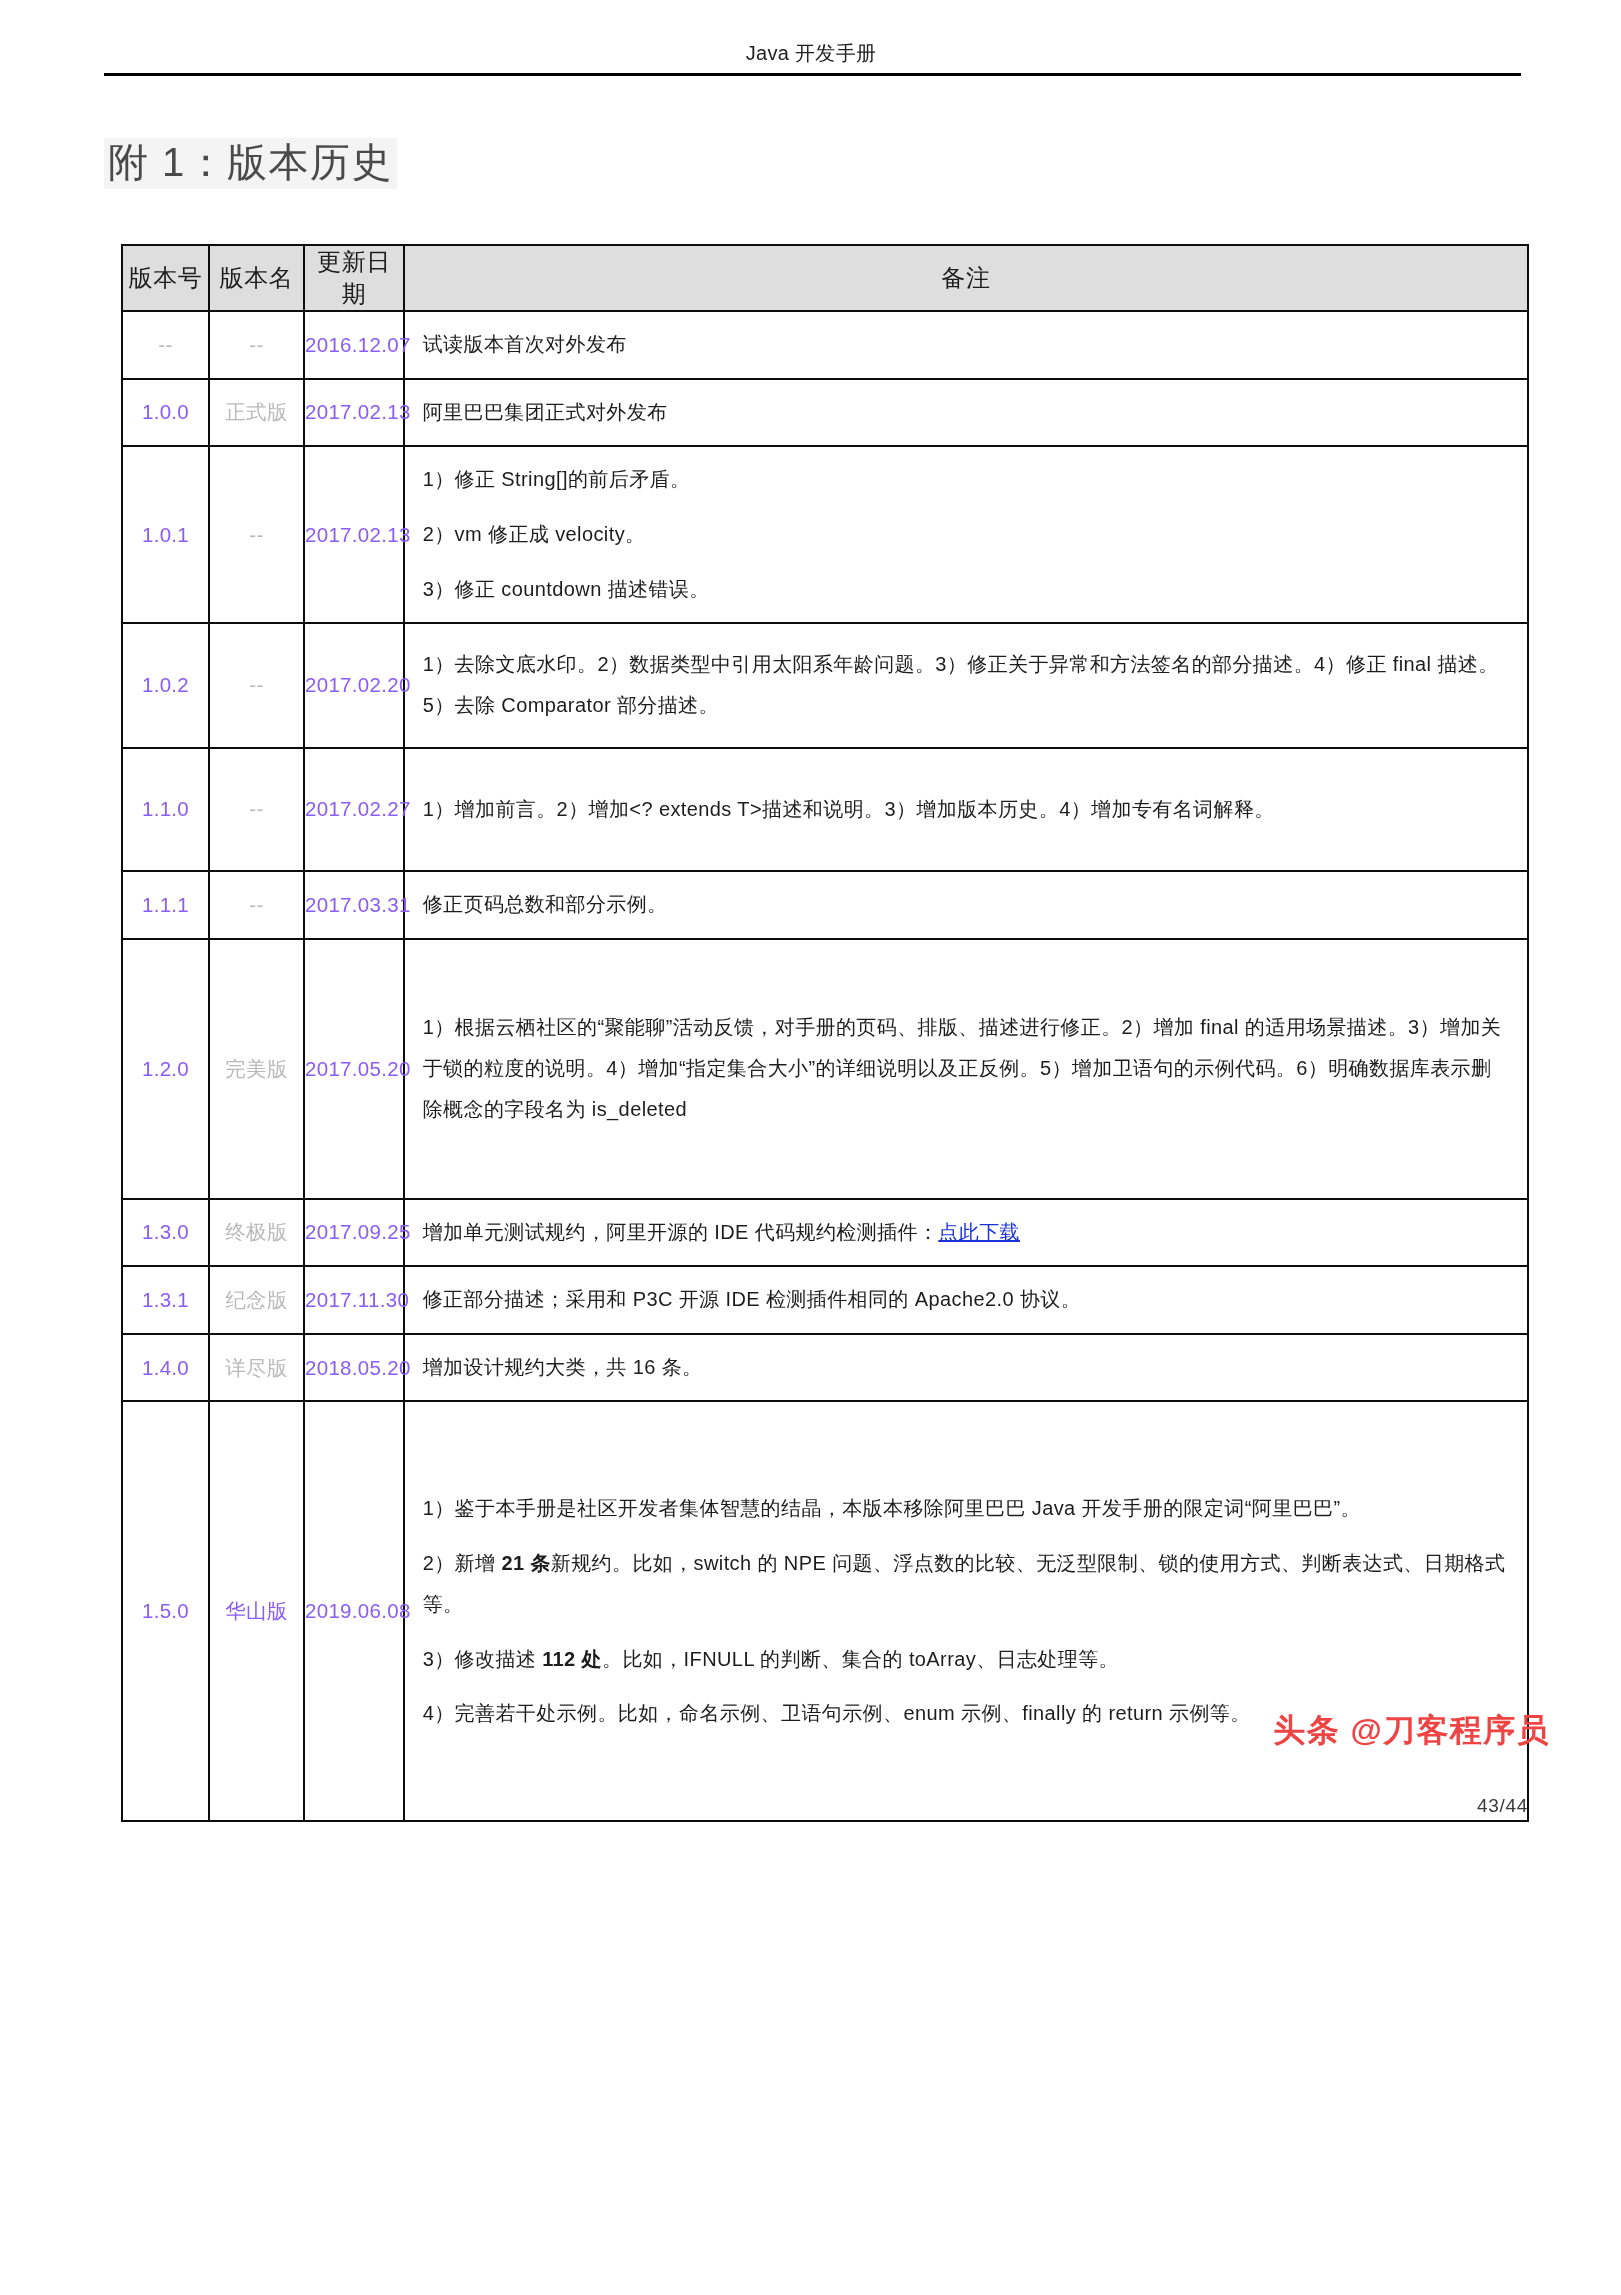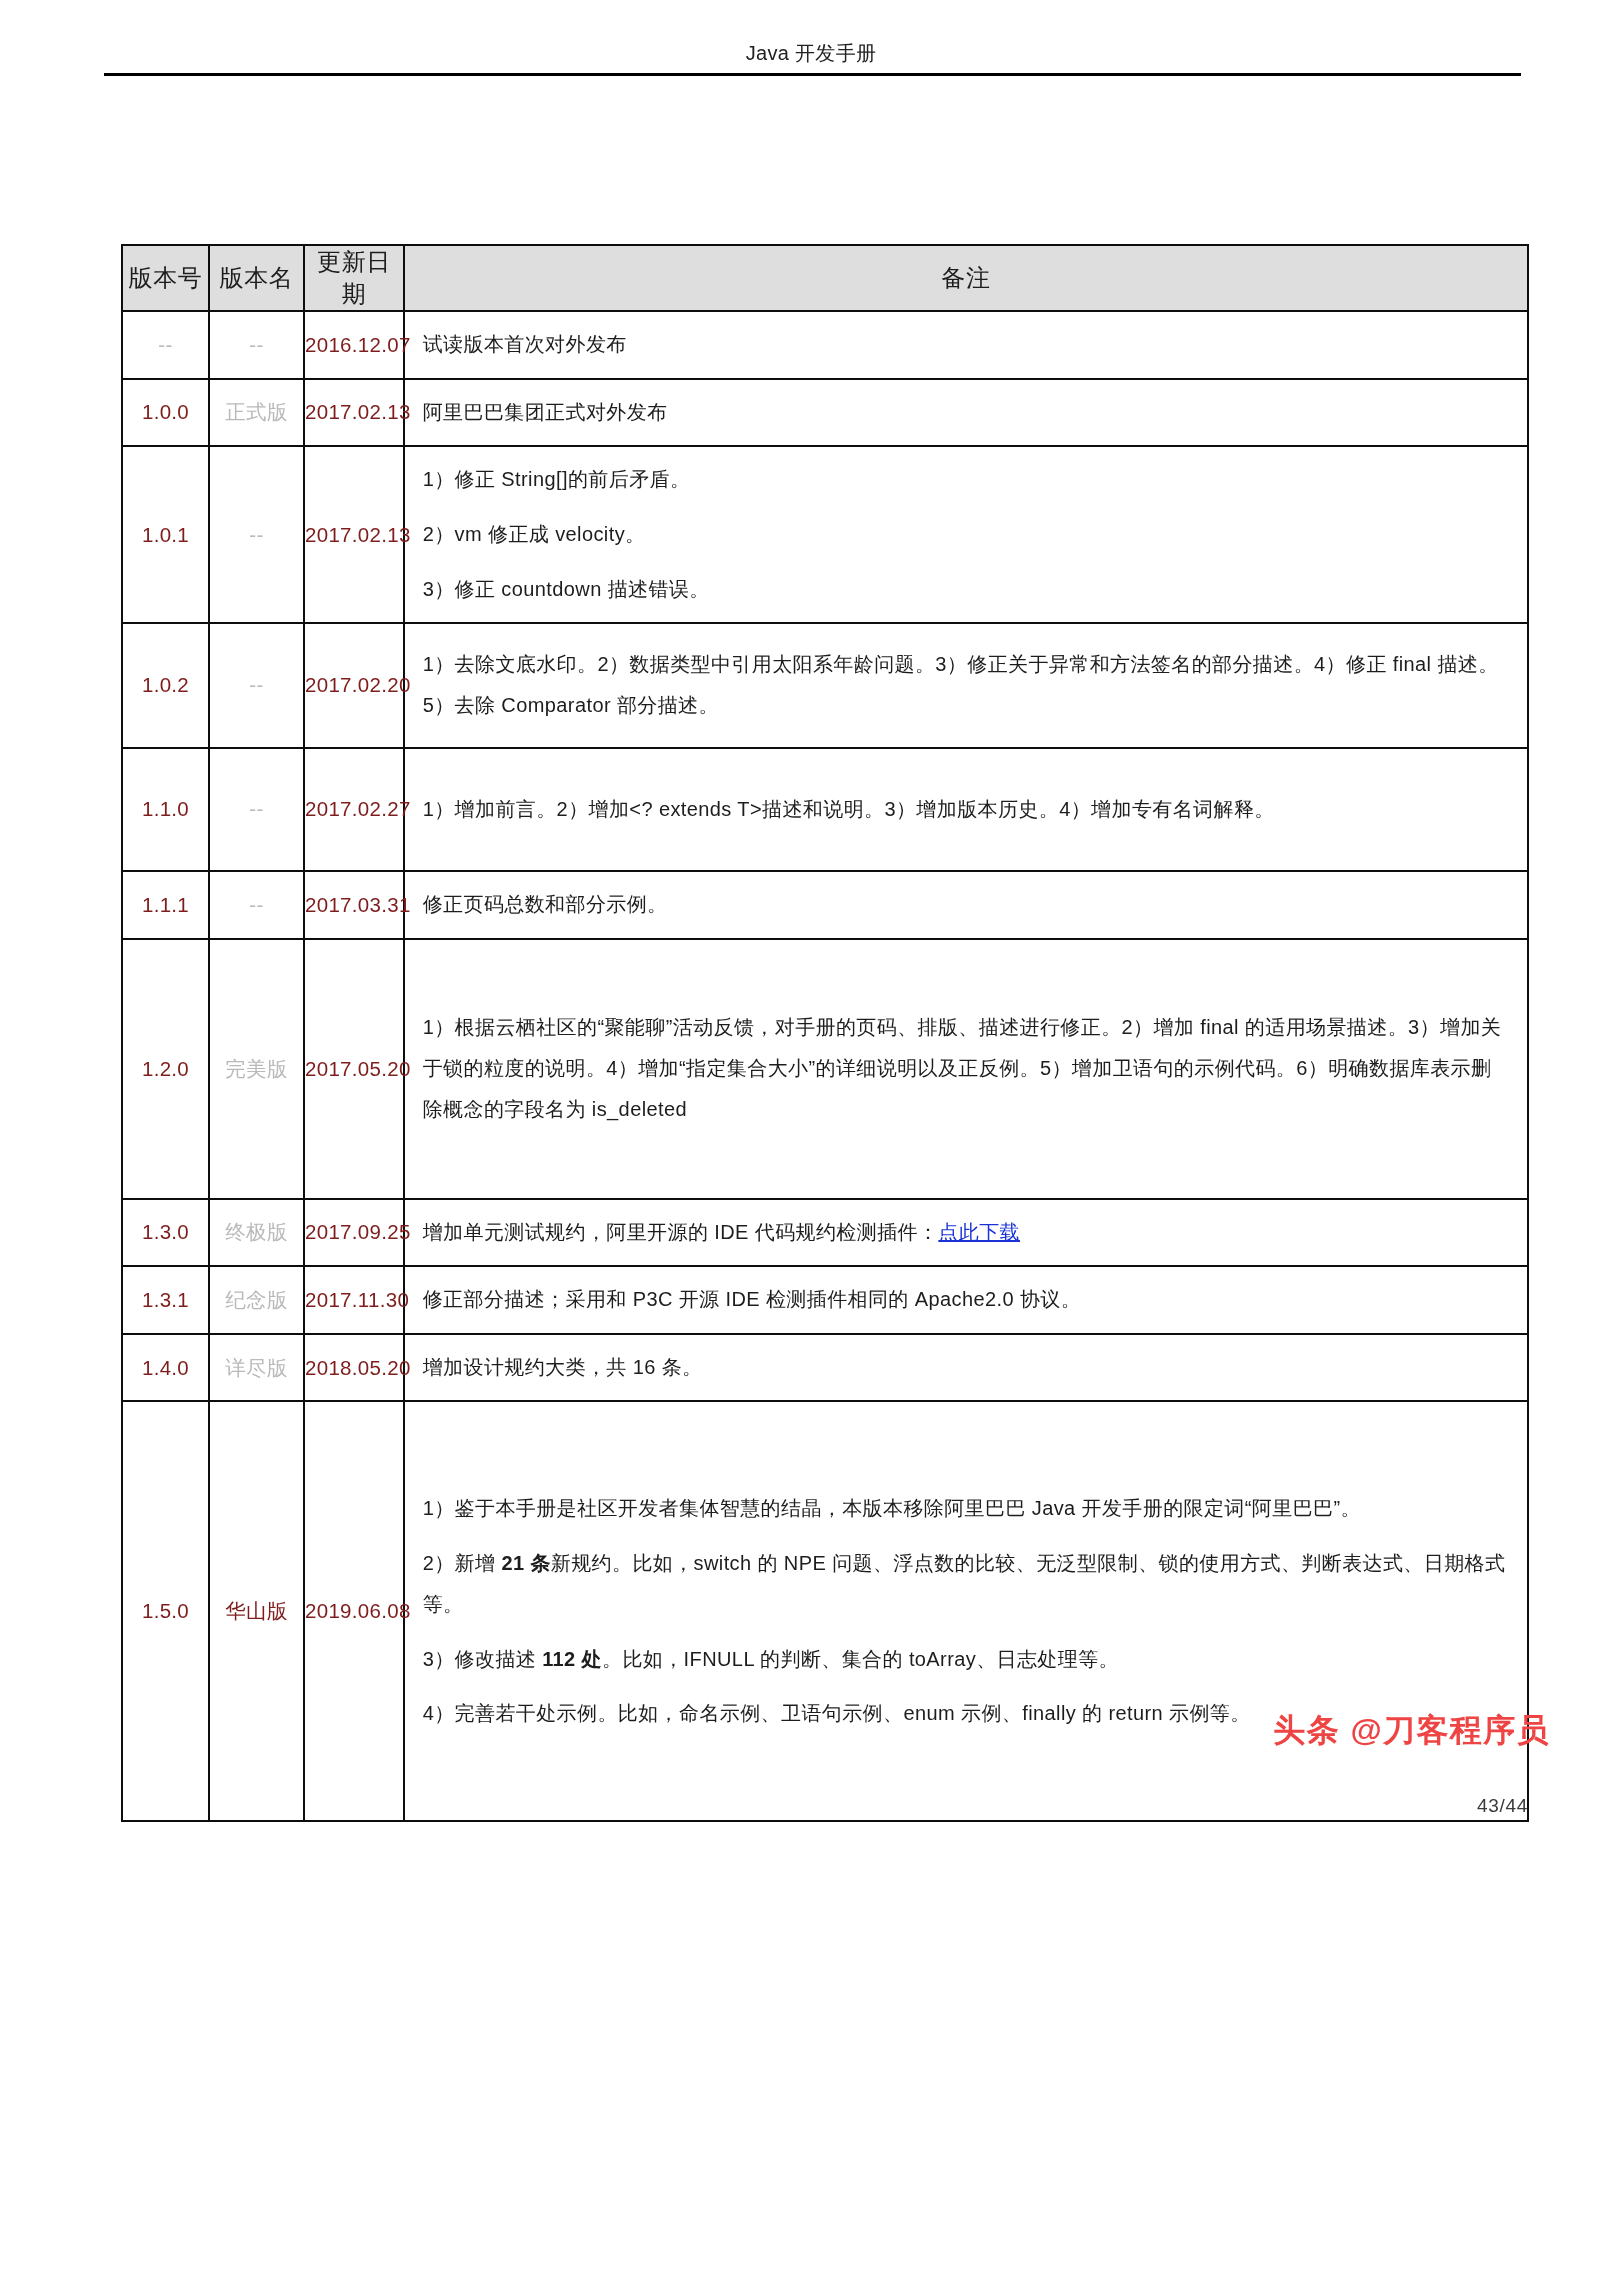--- a/index.html
+++ b/index.html
@@ -84,21 +84,21 @@
   .col-name  { width: 95px; }
   .col-date  { width: 100px; }
   .col-note  { width: auto; }
 
   .version-table tbody td {
     padding: 11px 0;
   }
   .cell-center {
     text-align: center;
     font-size: 20.5px;
-    color: #7f1d1d;
+    color: #8b5cf6;
     letter-spacing: 0.3px;
   }
   .cell-dim {
     color: #b9b9b9;
   }
   .cell-note {
     padding: 12.3px 17.7px 12.3px 17.7px !important;
     text-align: left;
     font-size: 20px;
     line-height: 2.05;
@@ -151,20 +151,21 @@
   }
 </style>
 </head>
 <body>
 
 <div class="page">
 
   <div class="doc-header">Java 开发手册</div>
   <div class="doc-header-rule"></div>
 
+  <h1 class="page-title">附 1：版本历史</h1>
 
   <table class="version-table">
     <thead>
       <tr>
         <th class="col-num">版本号</th>
         <th class="col-name">版本名</th>
         <th class="col-date">更新日期</th>
         <th class="col-note">备注</th>
       </tr>
     </thead>

